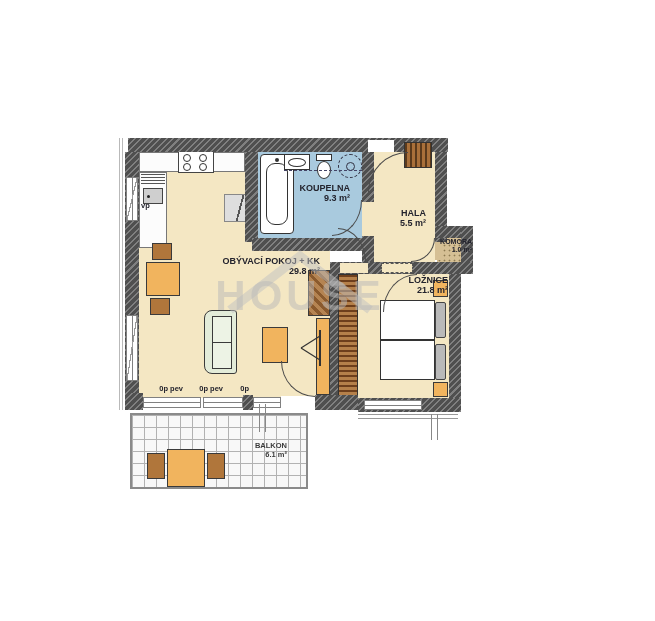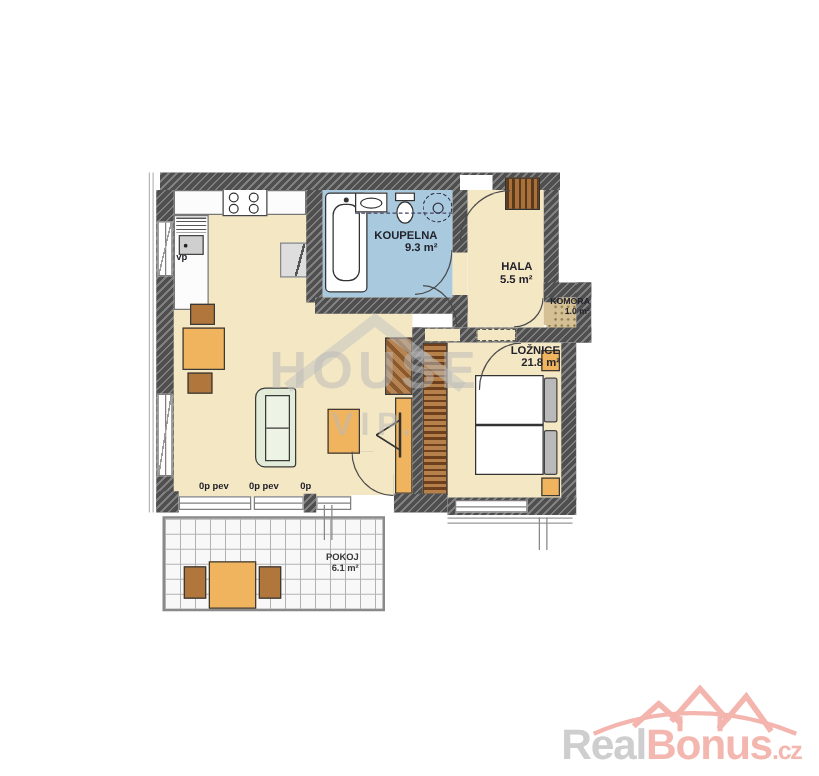--- a/index.html
+++ b/index.html
@@ -143,59 +143,49 @@
   <div class="gap" style="left:281px;top:396px;width:34px;height:14px;background:#fff;"></div>
   <div class="arc arc-bl" style="left:281px;top:361px;width:34px;height:36px;"></div>
 
   <div class="win win-v" style="left:126px;top:177px;width:12px;height:44px;"></div>
   <div class="win win-v" style="left:126px;top:315px;width:12px;height:66px;"></div>
   <div class="win win-h" style="left:143px;top:397px;width:58px;height:11px;"></div>
   <div class="win win-h" style="left:203px;top:397px;width:40px;height:11px;"></div>
   <div class="win win-h" style="left:253px;top:397px;width:28px;height:11px;"></div>
   <div class="win win-h" style="left:364px;top:400px;width:58px;height:10px;"></div>
 
+  <div class="lbl" style="left:170px;top:256px;width:150px;">
+    <span>OBÝVACÍ POKOJ + KK</span><br>
+    <span>29.8 m²</span>
+  </div>
   <div class="lbl" style="left:266px;top:183px;width:84px;">
     <span>KOUPELNA</span><br>
     <span>9.3 m²</span>
   </div>
   <div class="lbl" style="left:374px;top:208px;width:52px;">
     <span>HALA</span><br>
     <span>5.5 m²</span>
   </div>
   <div class="lbl lbl-sm" style="left:426px;top:238px;width:46px;">
     <span>KOMORA</span><br>
     <span>1.0 m²</span>
   </div>
   <div class="lbl" style="left:376px;top:275px;width:72px;">
     <span>LOŽNICE</span><br>
     <span>21.8 m²</span>
   </div>
   <div class="lbl lbl-xs" style="left:213px;top:442px;width:74px;color:#3a3a3a;">
-    <span>POKOJ</span><br>
+    <span>BALKON</span><br>
     <span>6.1 m²</span>
   </div>
 
   <div class="lbl lbl-xs" style="left:141px;top:202px;width:22px;text-align:left;"><span>vp</span></div>
   <div class="lbl lbl-xs" style="left:145px;top:385px;width:38px;"><span>0p pev</span></div>
   <div class="lbl lbl-xs" style="left:185px;top:385px;width:38px;"><span>0p pev</span></div>
   <div class="lbl lbl-xs" style="left:229px;top:385px;width:20px;"><span>0p</span></div>
 
   <svg class="abs" style="left:215px;top:248px;z-index:50;pointer-events:none;opacity:.5;" width="170" height="70" viewBox="0 0 170 70">
     <polyline points="15,62 85,8 155,62" fill="none" stroke="#c2c2c2" stroke-width="9"></polyline>
   </svg>
   <div class="watermark" style="left:205px;top:272px;width:190px;font-size:42px;letter-spacing:4px;">HOUSE</div>
-  <div class="watermark" style="left:252px;top:324px;width:96px;font-size:26px;letter-spacing:6px;">VIP.</div>
 
-  <div class="abs" style="left:445px;top:545px;width:208px;height:74px;z-index:15;">
-    <svg width="208" height="46" viewBox="0 0 208 46" style="position:absolute;left:0;top:0;">
-      <path d="M30,42 C80,20 140,20 192,42" fill="none" stroke="#f4b5ae" stroke-width="3.5"></path>
-      <polyline points="62,36 82,18 100,34" fill="none" stroke="#f4b5ae" stroke-width="4.5"></polyline>
-      <polyline points="92,32 115,6 138,32" fill="none" stroke="#f4b5ae" stroke-width="4.5"></polyline>
-      <line x1="99" y1="28" x2="99" y2="40" stroke="#f4b5ae" stroke-width="4"></line>
-      <line x1="131" y1="28" x2="131" y2="40" stroke="#f4b5ae" stroke-width="4"></line>
-      <polyline points="130,38 152,12 172,40" fill="none" stroke="#f4b5ae" stroke-width="4.5"></polyline>
-    </svg>
-    <div class="abs" style="left:4px;top:34px;width:204px;font-weight:bold;font-size:34px;letter-spacing:-1px;line-height:1;white-space:nowrap;">
-      <span style="color:#cecece;">Real</span><span style="color:#f3b7b0;">Bonus</span><span style="color:#f3b7b0;font-size:20px;">.cz</span>
-    </div>
-  </div>
 
 </div>
 
 </body></html>

